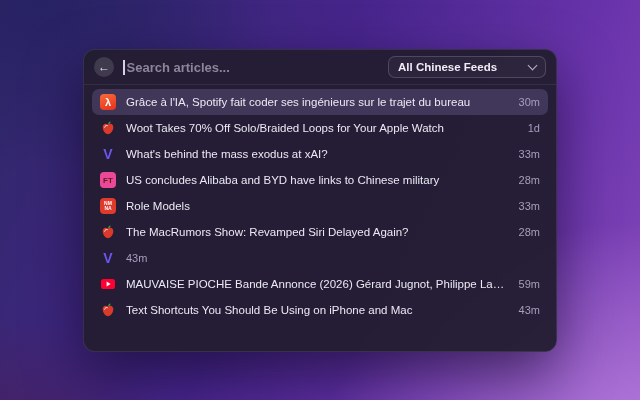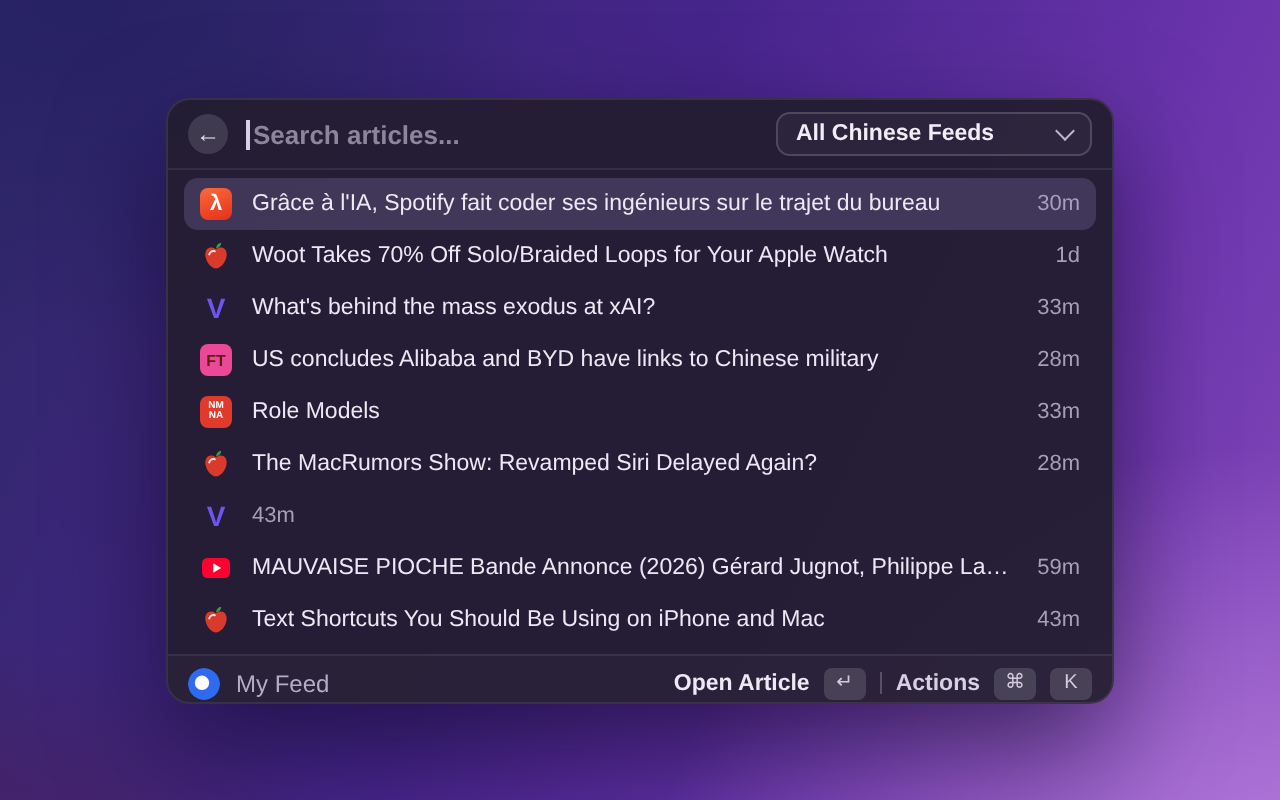--- a/index.html
+++ b/index.html
@@ -151,32 +151,15 @@
               <path d="M8 4.6 C5.2 2.6 2.2 4.3 2.7 8 C3.2 11.6 5.9 14.2 8 14.2 C10.1 14.2 12.8 11.6 13.3 8 C13.8 4.3 10.8 2.6 8 4.6 Z" fill="#d93a2b"></path>
               <path d="M8 4.2 C8.1 2.6 9.2 1.6 10.6 1.4 C10.6 2.9 9.5 4 8 4.2 Z" fill="#3f9b43"></path>
               <path d="M7.4 5.6 C6.4 5.2 5 5.6 4.6 7.2" stroke="#ffffff" stroke-width="1" fill="none" stroke-linecap="round" opacity="0.85"></path>
             </svg>
           </span>
     <span class="title">Text Shortcuts You Should Be Using on iPhone and Mac</span>
     <span class="time">43m</span>
   </div>
       </div>
 
-    <div class="ftr">
-      <span class="icon" style="border-radius: 50%; background: transparent;" id="footer-icon">
-          <svg width="16" height="16" viewBox="0 0 16 16">
-            <circle cx="8" cy="8" r="8" fill="#2e6bef"></circle>
-            <circle cx="7" cy="7.4" r="3.6" fill="#ffffff"></circle>
-          </svg>
-        </span>
-      <span class="feedname">My Feed</span>
-      <div class="fright">
-        <span class="action-primary">Open Article</span>
-        <span class="key">↵</span>
-        <span class="vdiv"></span>
-        <span class="action-secondary">Actions</span>
-        <span class="key">⌘</span>
-        <span class="key">K</span>
-      </div>
-    </div>
 
   </div>
 </div>
 
 </body></html>

